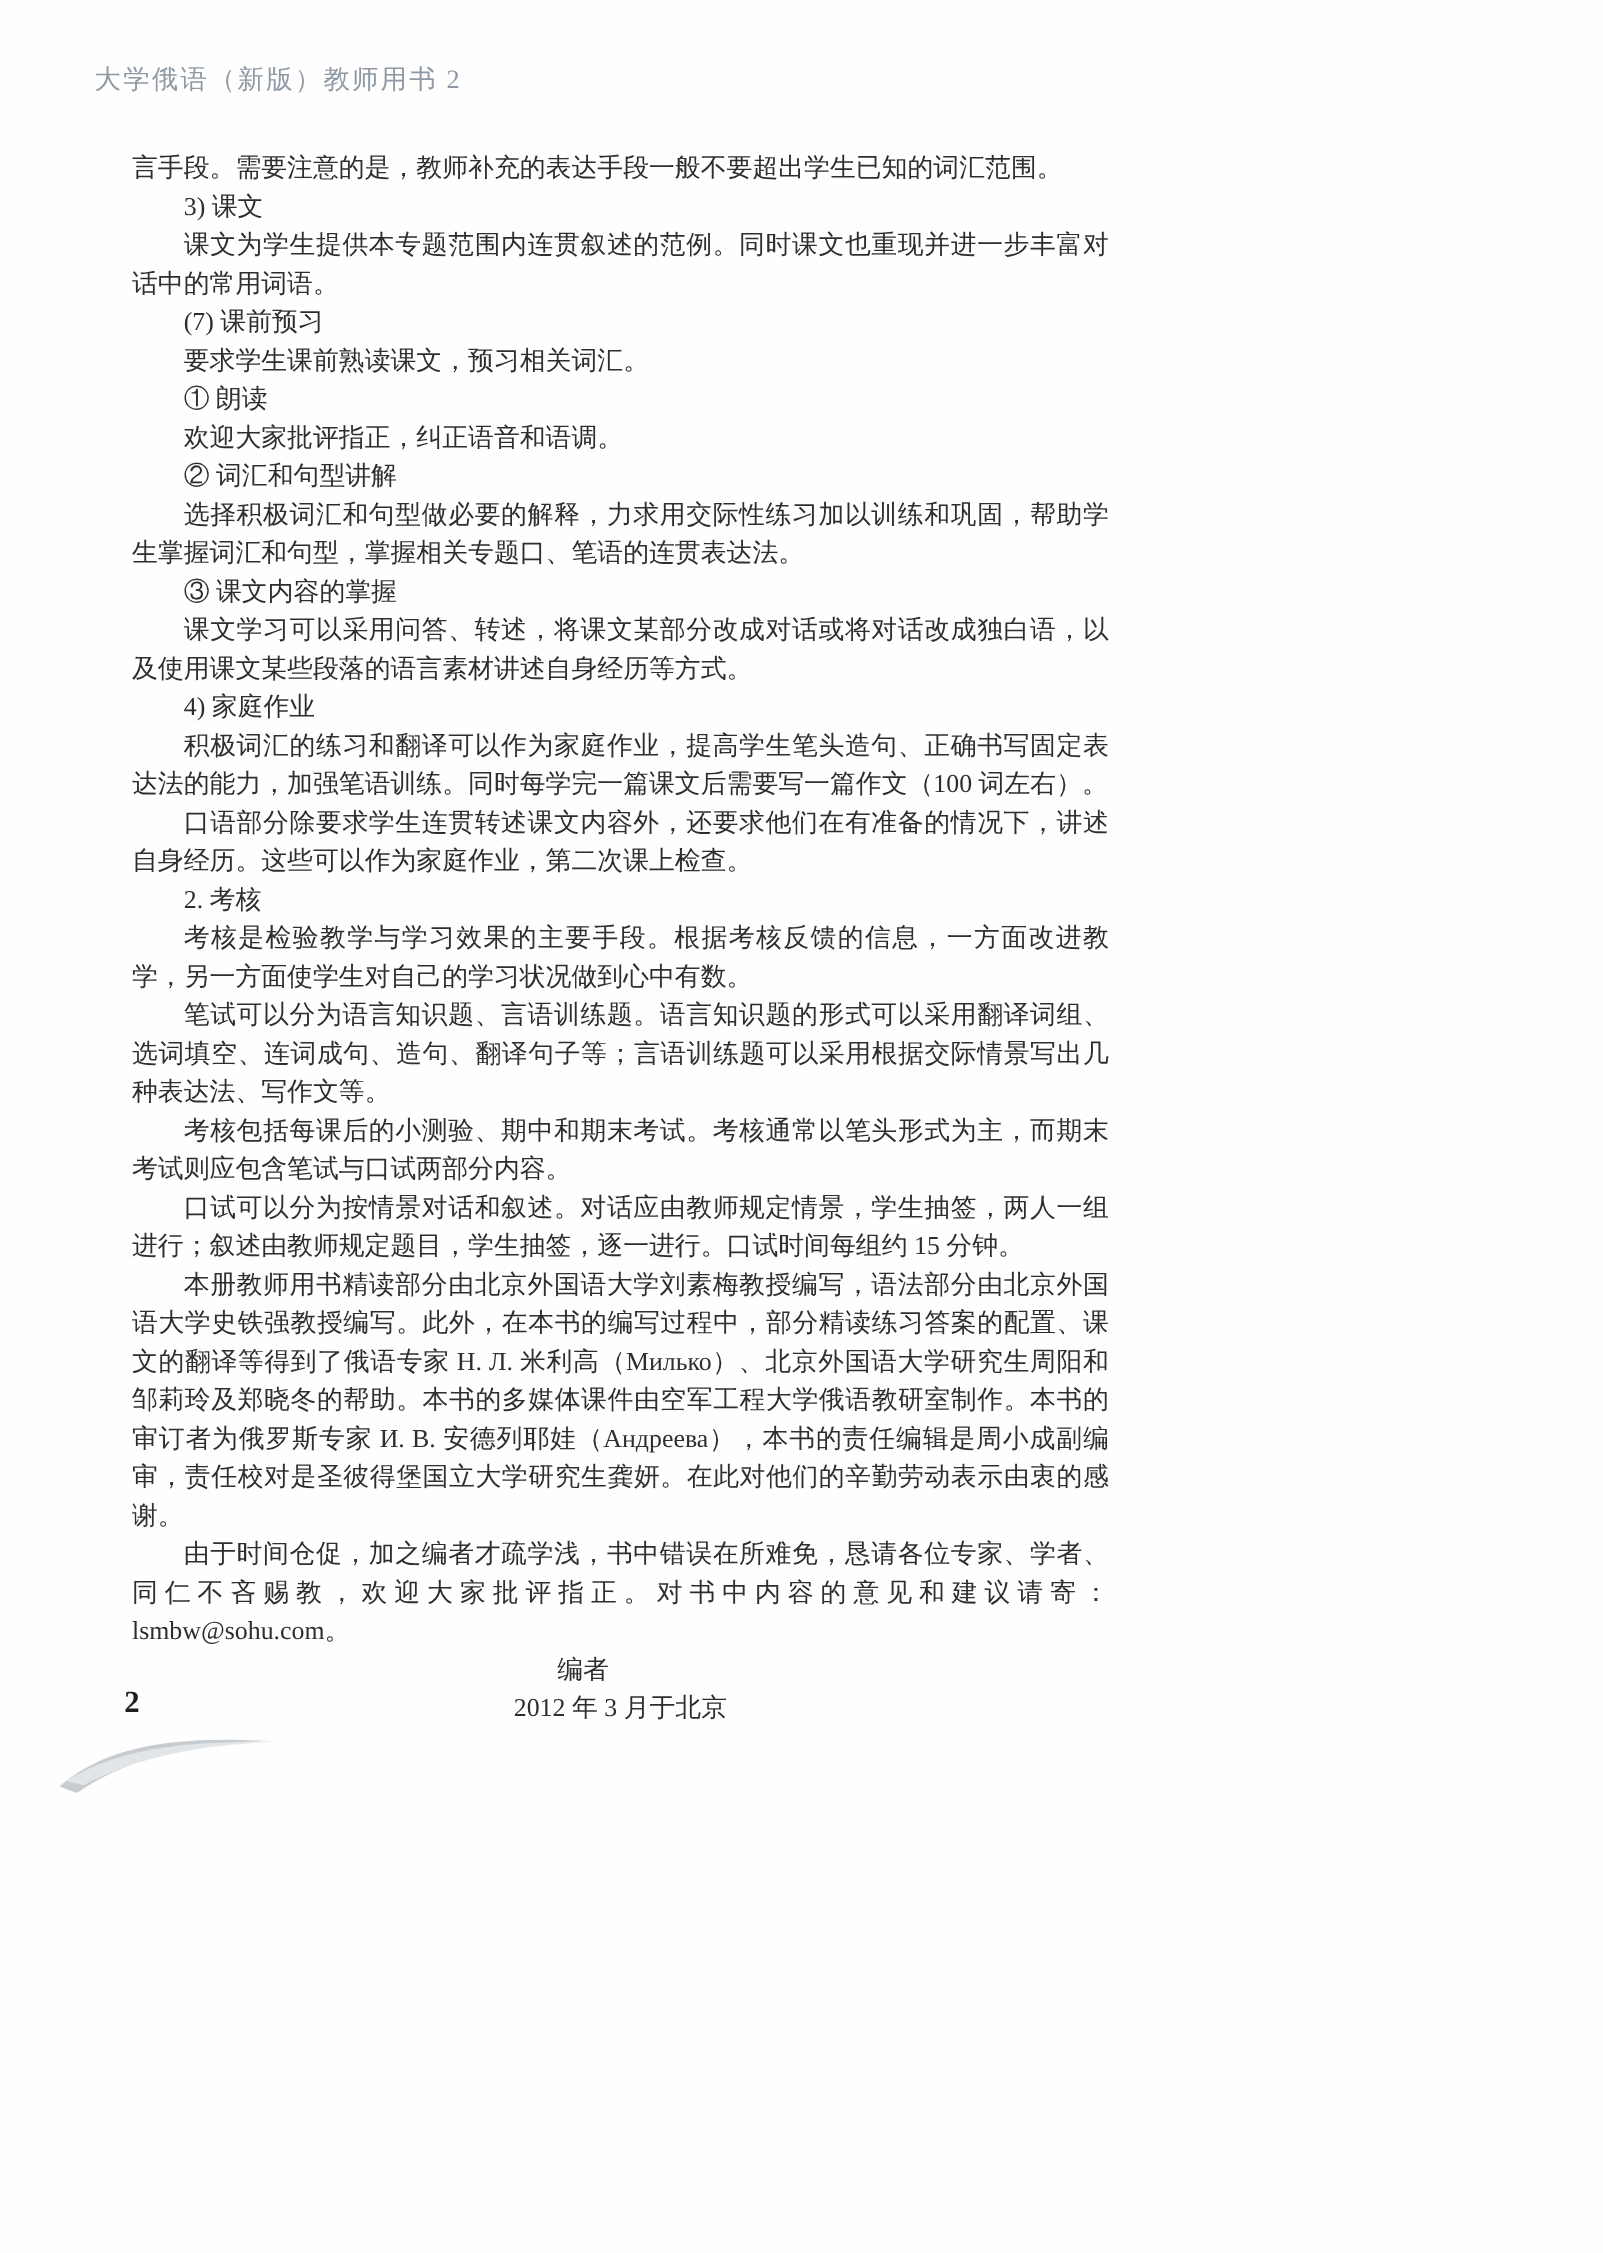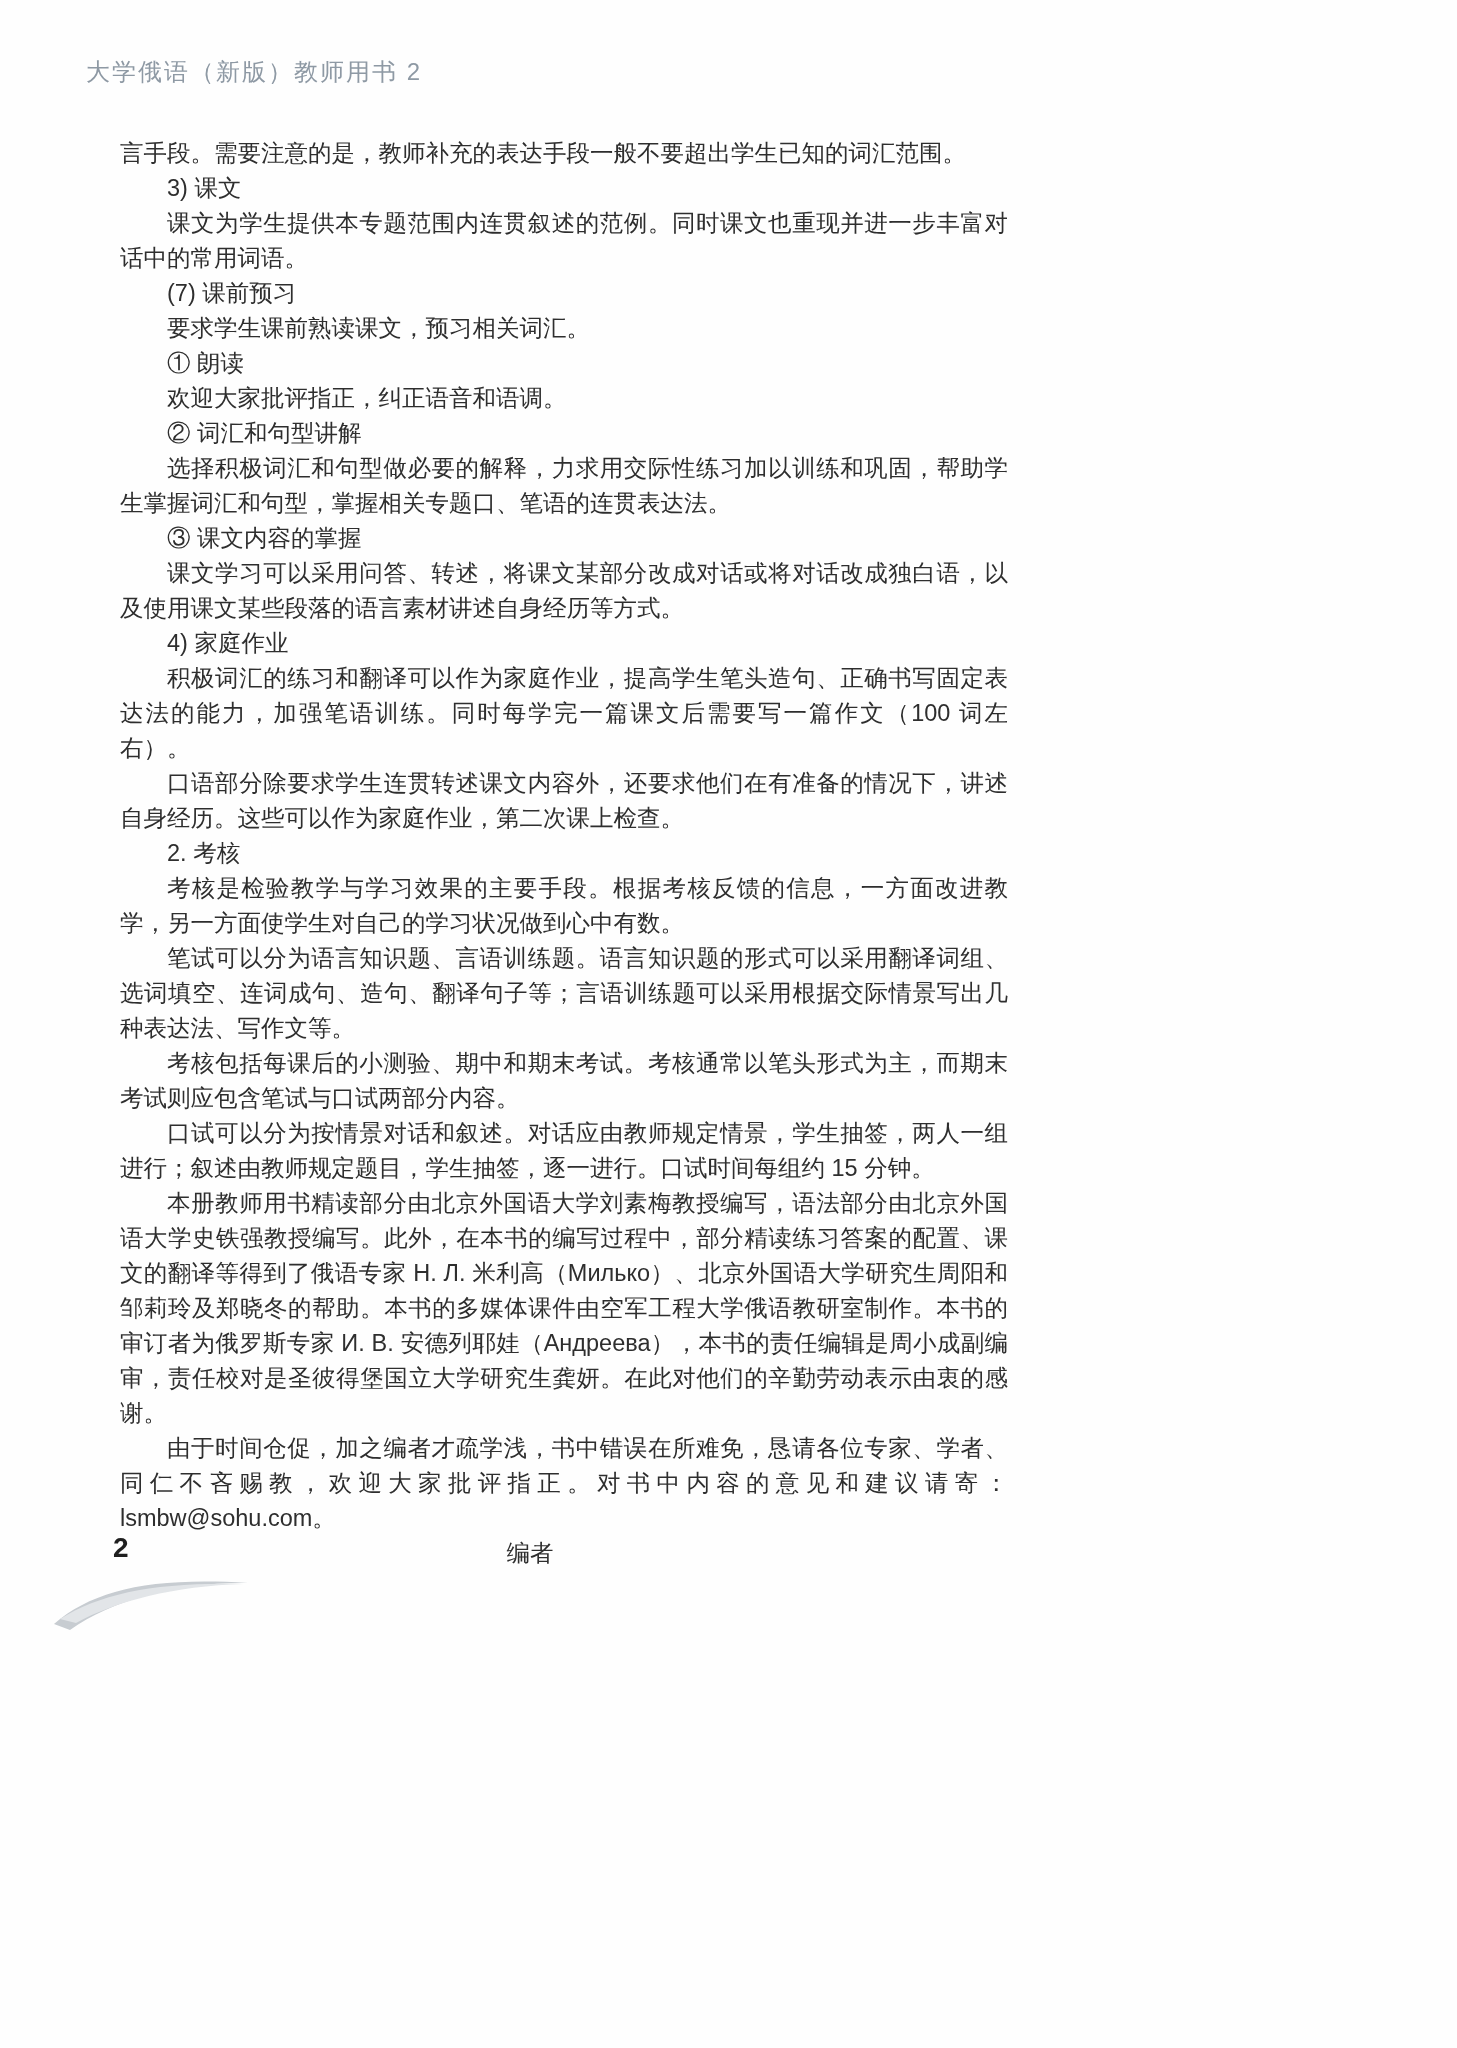--- a/index.html
+++ b/index.html
@@ -14,21 +14,21 @@
   html,body{
     margin:0;
     padding:0;
     background:var(--color-page_background);
   }
   .page{
     position:relative;
     width:1457px;
     height:2048px;
     background:var(--color-page_background);
-    font-family:Liberation Sans, sans-serif;
+    font-family:Liberation Serif, serif;
     overflow:hidden;
   }
   .running-header{
     position:absolute;
     left:86px;
     top:56px;
     font-size:24px;
     letter-spacing:2px;
     color:var(--color-running_header);
     white-space:nowrap;
@@ -97,20 +97,21 @@
     <p class="para indent">积极词汇的练习和翻译可以作为家庭作业，提高学生笔头造句、正确书写固定表达法的能力，加强笔语训练。同时每学完一篇课文后需要写一篇作文（100 词左右）。</p>
     <p class="para indent">口语部分除要求学生连贯转述课文内容外，还要求他们在有准备的情况下，讲述自身经历。这些可以作为家庭作业，第二次课上检查。</p>
     <p class="para indent">2. 考核</p>
     <p class="para indent">考核是检验教学与学习效果的主要手段。根据考核反馈的信息，一方面改进教学，另一方面使学生对自己的学习状况做到心中有数。</p>
     <p class="para indent">笔试可以分为语言知识题、言语训练题。语言知识题的形式可以采用翻译词组、选词填空、连词成句、造句、翻译句子等；言语训练题可以采用根据交际情景写出几种表达法、写作文等。</p>
     <p class="para indent">考核包括每课后的小测验、期中和期末考试。考核通常以笔头形式为主，而期末考试则应包含笔试与口试两部分内容。</p>
     <p class="para indent">口试可以分为按情景对话和叙述。对话应由教师规定情景，学生抽签，两人一组进行；叙述由教师规定题目，学生抽签，逐一进行。口试时间每组约 15 分钟。</p>
     <p class="para indent">本册教师用书精读部分由北京外国语大学刘素梅教授编写，语法部分由北京外国语大学史铁强教授编写。此外，在本书的编写过程中，部分精读练习答案的配置、课文的翻译等得到了俄语专家 Н. Л. 米利高（Милько）、北京外国语大学研究生周阳和邹莉玲及郑晓冬的帮助。本书的多媒体课件由空军工程大学俄语教研室制作。本书的审订者为俄罗斯专家 И. В. 安德列耶娃（Андреева），本书的责任编辑是周小成副编审，责任校对是圣彼得堡国立大学研究生龚妍。在此对他们的辛勤劳动表示由衷的感谢。</p>
     <p class="para indent">由于时间仓促，加之编者才疏学浅，书中错误在所难免，恳请各位专家、学者、同仁不吝赐教，欢迎大家批评指正。对书中内容的意见和建议请寄：lsmbw@sohu.com。</p>
     <p class="para align-right signature">编者</p>
+    <p class="para align-right">2012 年 3 月于北京</p>
   </div>
 
   <div class="page-number">2</div>
 
   <div class="swoosh-wrap">
     <svg width="200" height="62" viewBox="0 0 200 62" aria-hidden="true">
       <path d="M2,52 C42,18 98,5 196,11 C126,10 62,27 18,58 Z" fill="#c7ccd1"></path>
       <path d="M8,47 C50,21 104,10 192,12 C122,14 64,29 24,51 Z" fill="#e2e5e8"></path>
     </svg>
   </div>

